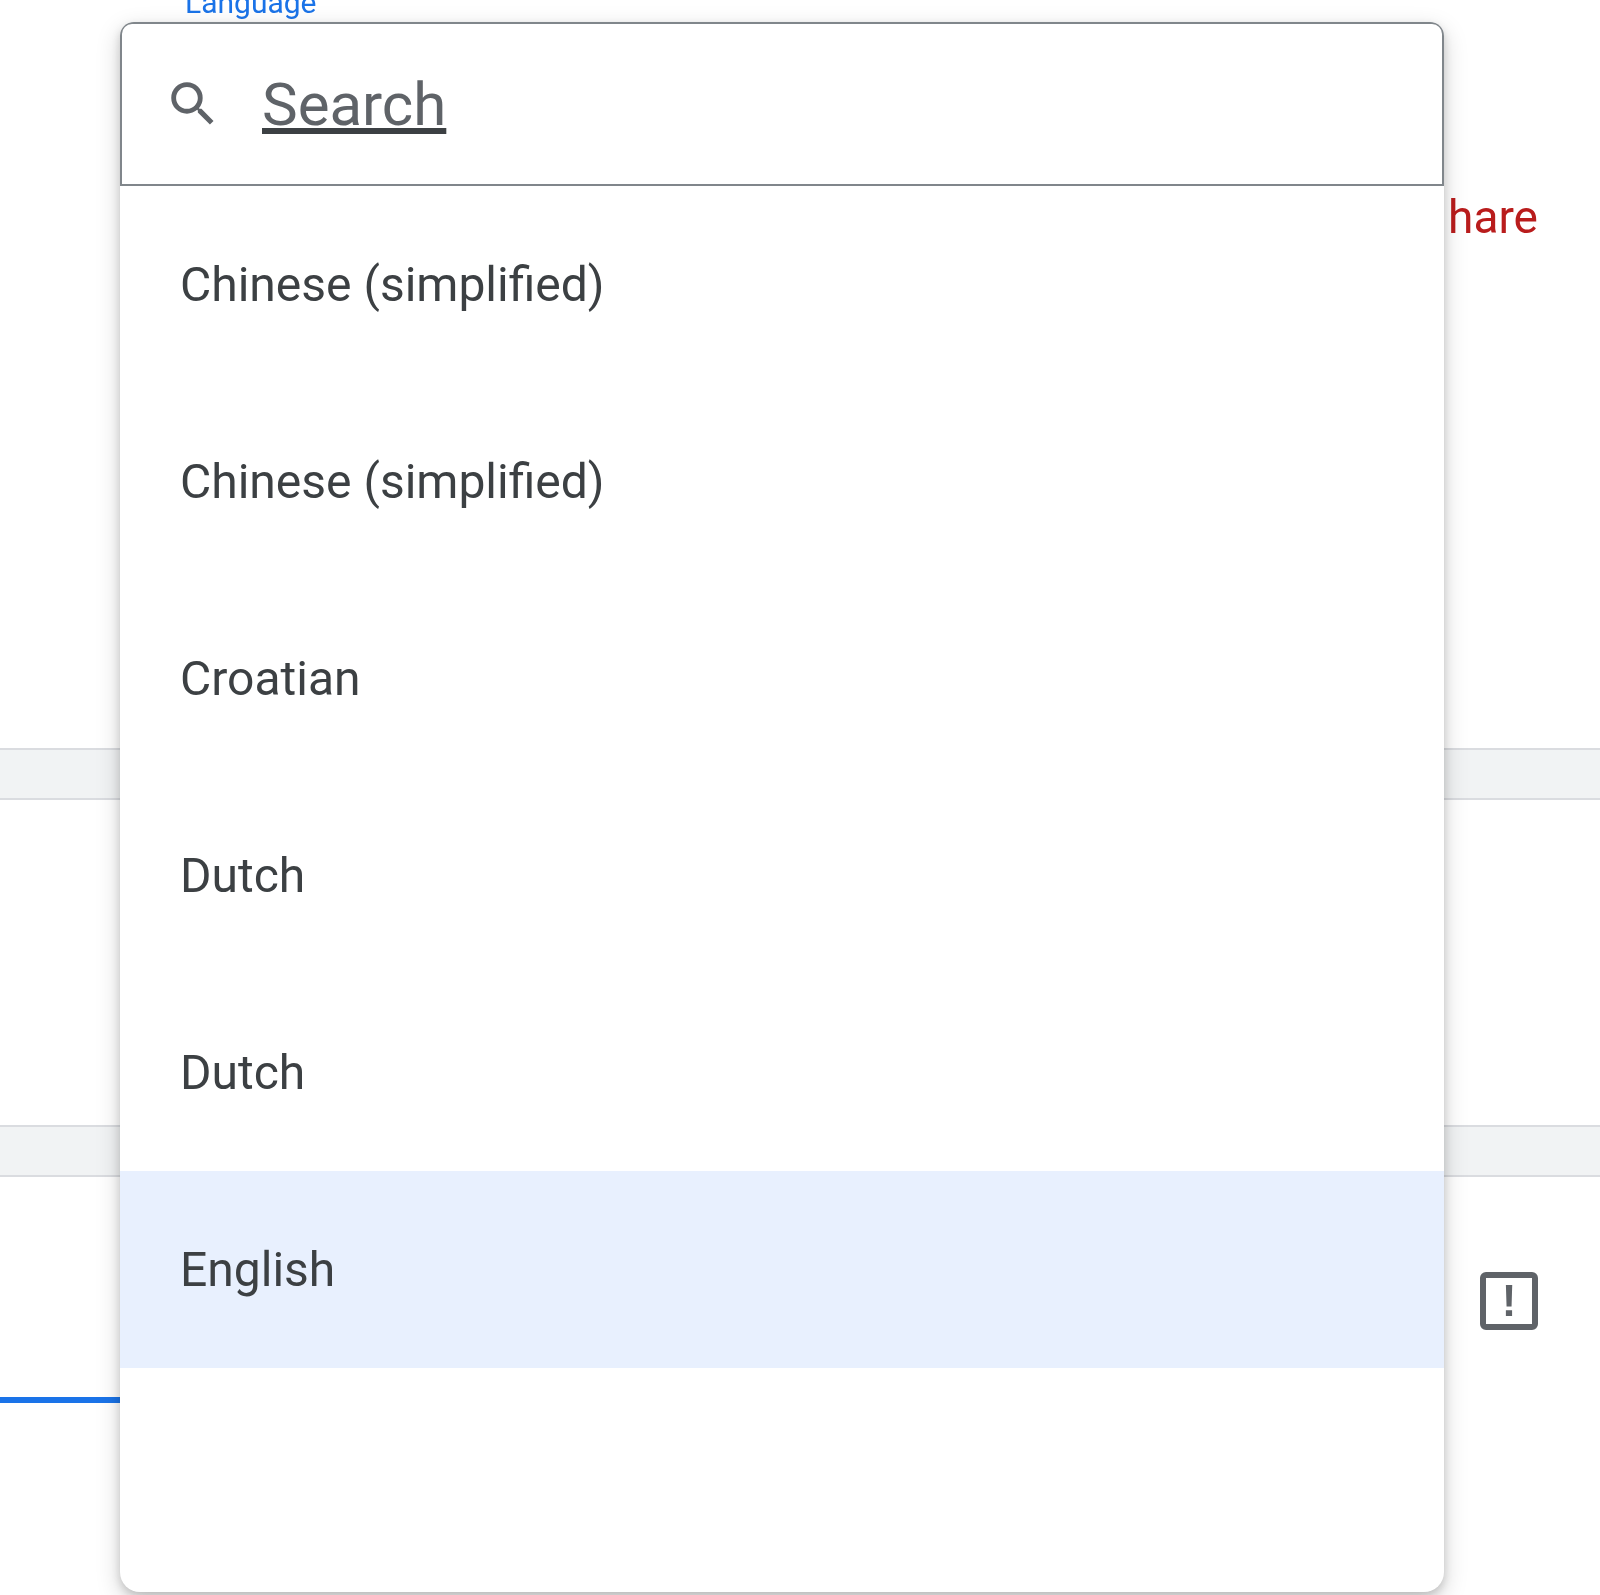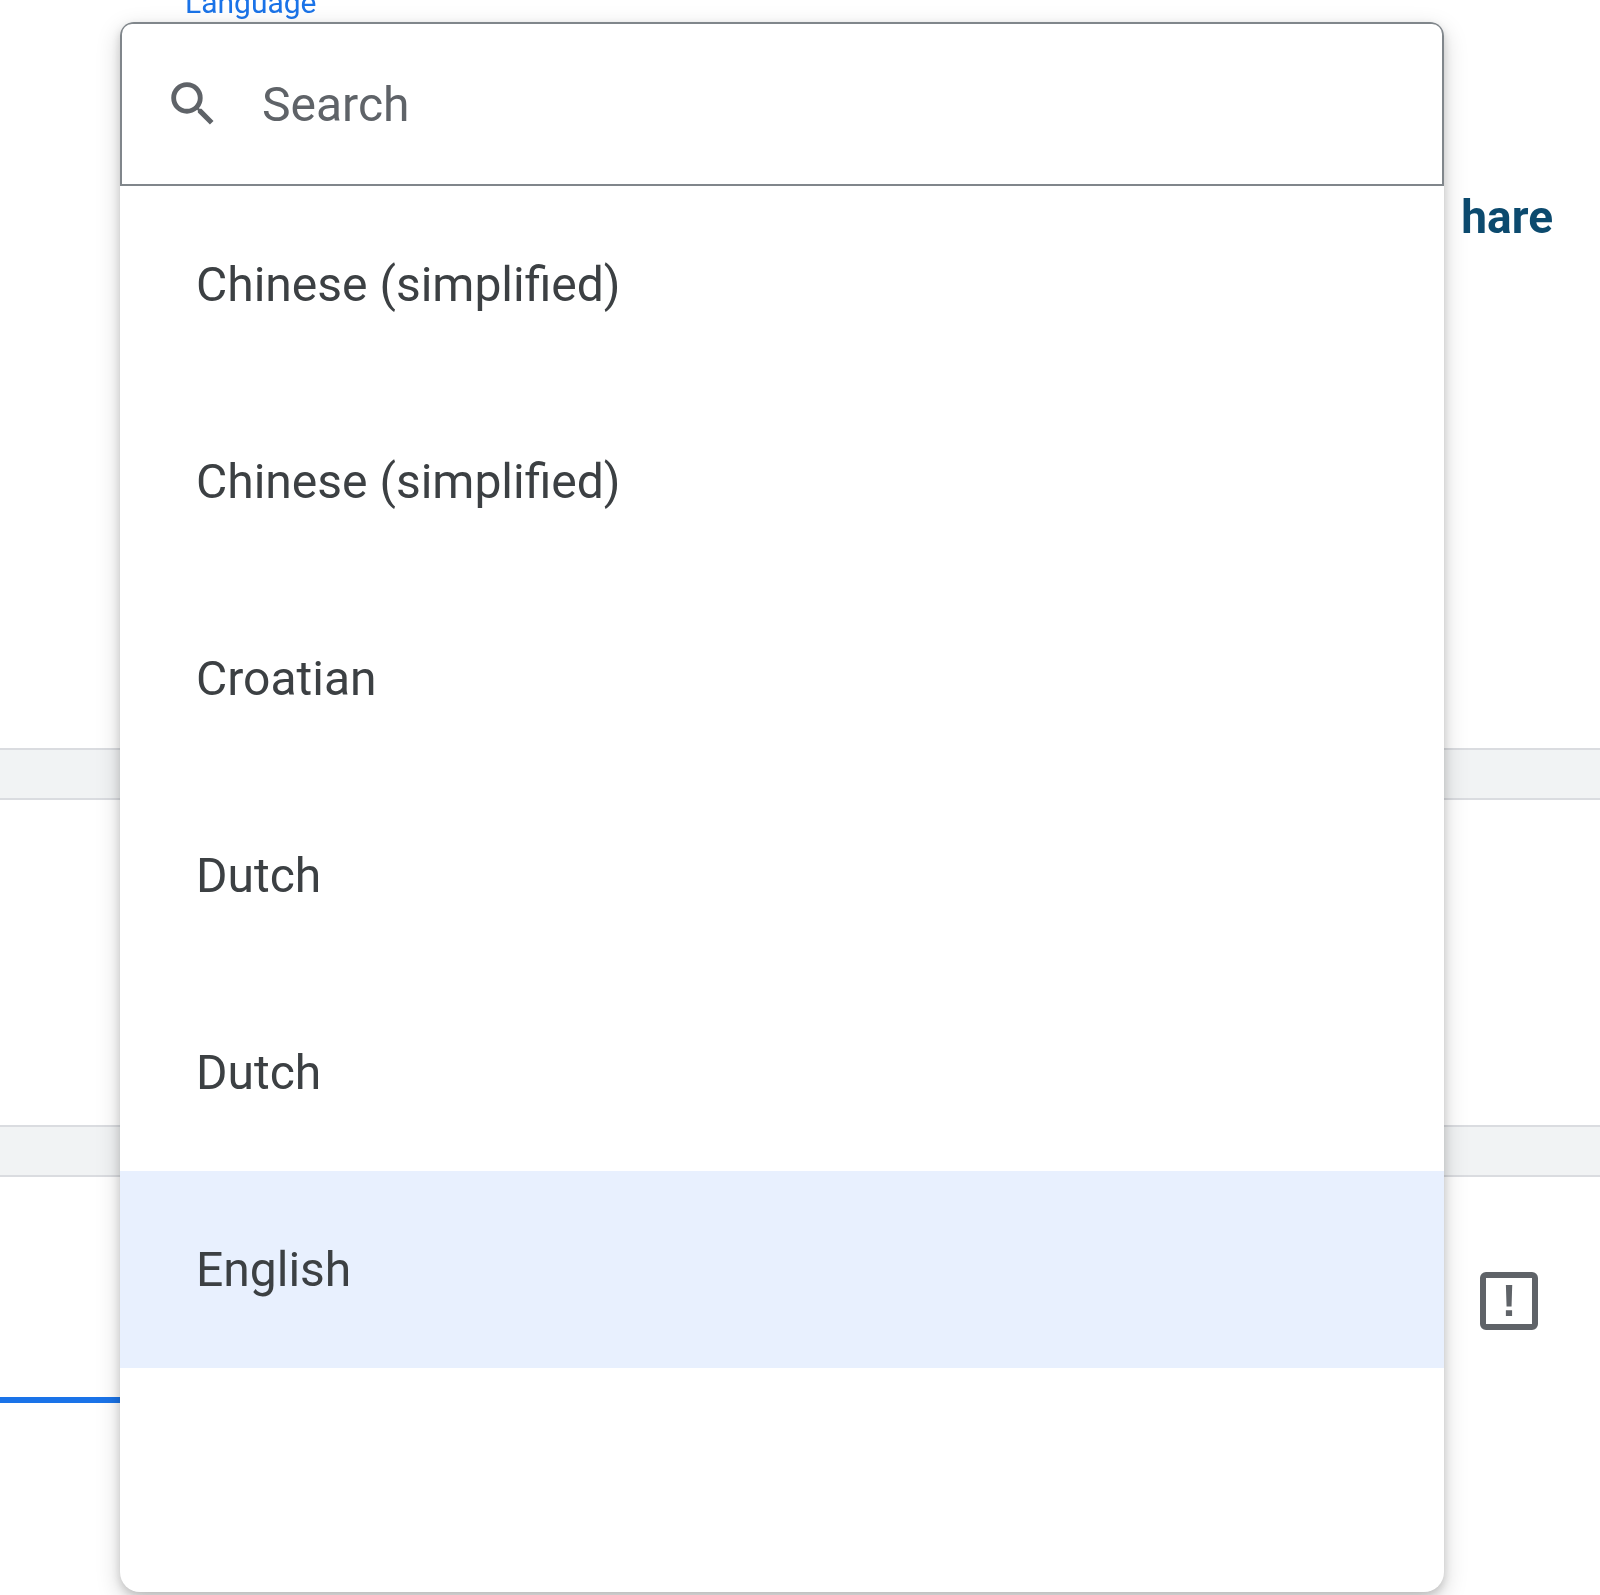--- a/index.html
+++ b/index.html
@@ -22,24 +22,24 @@
       top: -15px;
       left: 185px;
       color: #1a73e8;
       font-size: 30px;
       font-weight: 400;
     }
     
     .background-link {
       position: absolute;
       top: 190px;
-      right: 47px;
-      color: #0c4a6e;
+      right: 62px;
+      color: #b91c1c;
       font-size: 46px;
-      font-weight: 700;
+      font-weight: 400;
     }
     
     .background-separator-1 {
       position: absolute;
       top: 748px;
       left: 0;
       right: 0;
       height: 52px;
       background: #f1f3f4;
       border-top: 2px solid #dadce0;
@@ -127,36 +127,37 @@
     .search-icon svg {
       width: 58px;
       height: 58px;
       fill: #5f6368;
     }
     
     .search-input {
       flex: 1;
       border: none;
       outline: none;
-      font-size: 48px;
+      font-size: 60px;
       color: #3c4043;
       font-family: inherit;
       background: transparent;
+      text-decoration: underline;
     }
     
     .search-input::placeholder {
       color: #5f6368;
     }
     
     .options-list {
       list-style: none;
     }
     
     .option-item {
-      padding: 0 76px;
+      padding: 0 60px;
       height: 197px;
       display: flex;
       align-items: center;
       font-size: 48px;
       color: #3c4043;
       cursor: pointer;
     }
     
     .option-item.selected {
       background: #e8f0fe;

